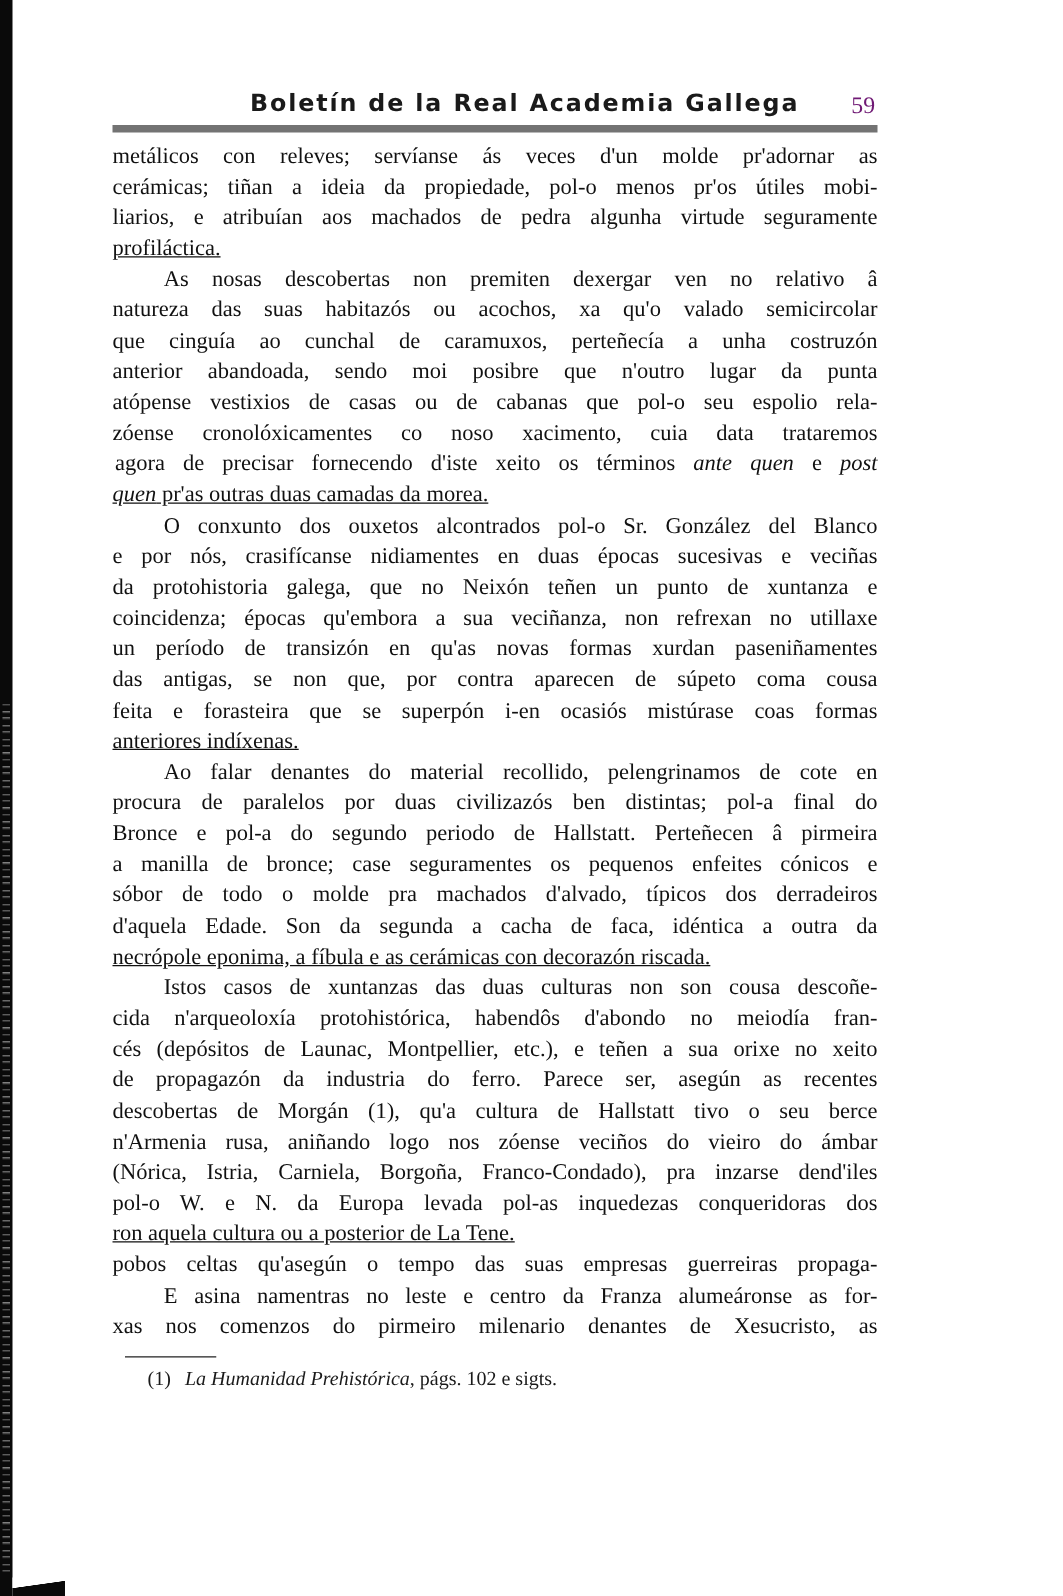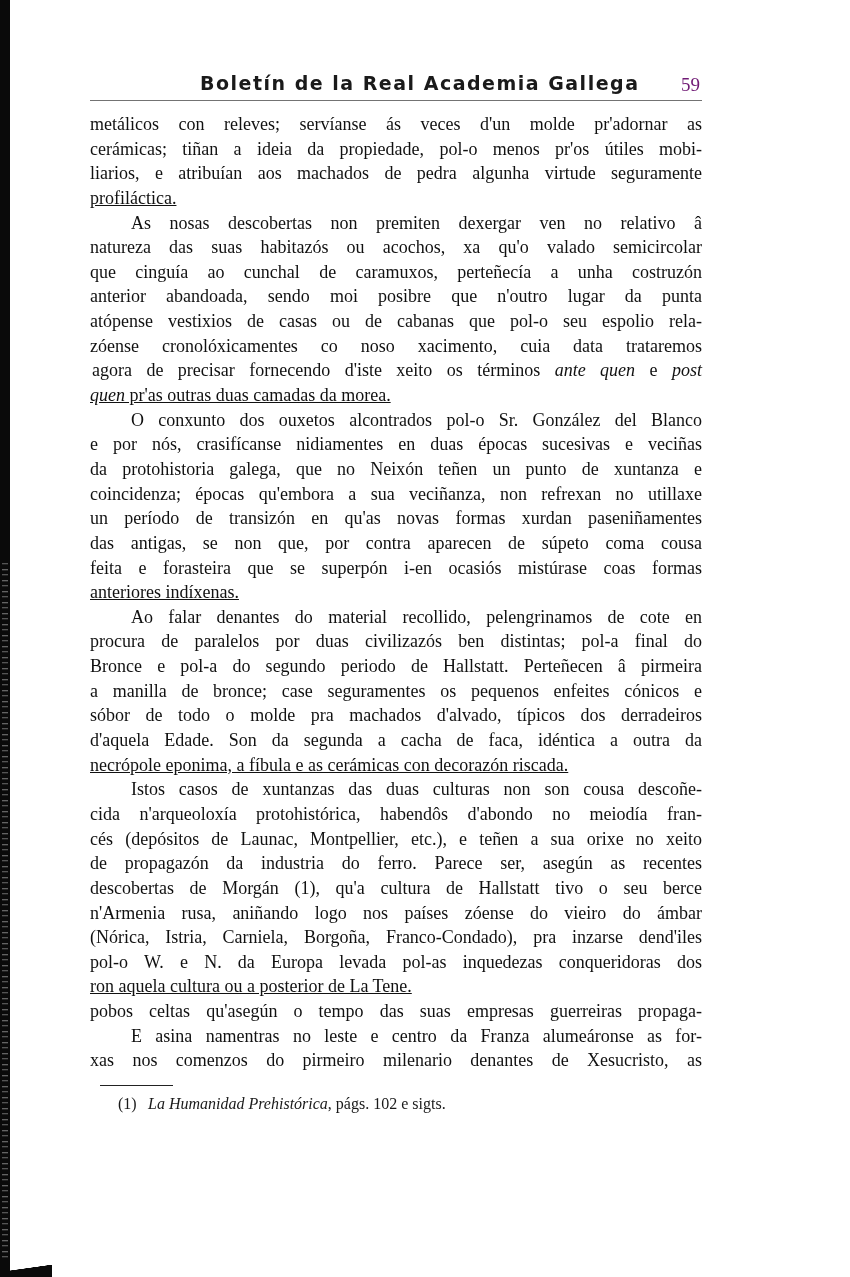--- a/index.html
+++ b/index.html
@@ -39,21 +39,21 @@
       width: 42px;
       height: 15px;
       background: linear-gradient(172deg, #ffffff 0%, #ffffff 40%, #0a0a0a 42%, #0a0a0a 100%);
     }
     .running-head {
       position: absolute;
       left: 90px;
       top: 64px;
       width: 612px;
       height: 36px;
-      border-bottom: 1px solid #737373;
+      border-bottom: 6px solid #737373;
     }
     .running-head .title {
       position: absolute;
       left: 110px;
       top: 8px;
       font-family: "DejaVu Sans", sans-serif;
       font-weight: bold;
       font-size: 19px;
       letter-spacing: 1.5px;
       color: #1a1a1a;
@@ -161,21 +161,21 @@
   <span class="line">a manilla de bronce; case seguramentes os pequenos enfeites cónicos e</span>
   <span class="line">sóbor de todo o molde pra machados d'alvado, típicos dos derradeiros</span>
   <span class="line">d'aquela Edade. Son da segunda a cacha de faca, idéntica a outra da</span>
   <span class="line last">necrópole eponima, a fíbula e as cerámicas con decorazón riscada.</span>
 
   <span class="line indent">Istos casos de xuntanzas das duas culturas non son cousa descoñe-</span>
   <span class="line">cida n'arqueoloxía protohistórica, habendôs d'abondo no meiodía fran-</span>
   <span class="line">cés (depósitos de Launac, Montpellier, etc.), e teñen a sua orixe no xeito</span>
   <span class="line">de propagazón da industria do ferro. Parece ser, asegún as recentes</span>
   <span class="line">descobertas de Morgán (1), qu'a cultura de Hallstatt tivo o seu berce</span>
-  <span class="line">n'Armenia rusa, aniñando logo nos países zóense do vieiro do ámbar</span>
+  <span class="line">n'Armenia rusa, aniñando logo nos zóense veciños do vieiro do ámbar</span>
   <span class="line">(Nórica, Istria, Carniela, Borgoña, Franco-Condado), pra inzarse dend'iles</span>
   <span class="line">pol-o W. e N. da Europa levada pol-as inquedezas conqueridoras dos</span>
   <span class="line last">ron aquela cultura ou a posterior de La Tene.</span>
   <span class="line">pobos celtas qu'asegún o tempo das suas empresas guerreiras propaga-</span>
 
   <span class="line indent">E asina namentras no leste e centro da Franza alumeáronse as for-</span>
   <span class="line">xas nos comenzos do pirmeiro milenario denantes de Xesucristo, as</span>
 </div>
 
 <div class="footnote-rule"></div>

